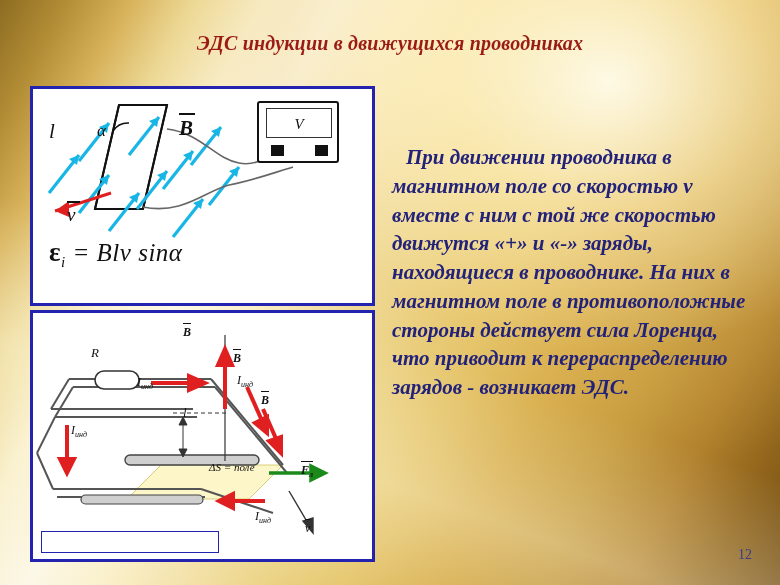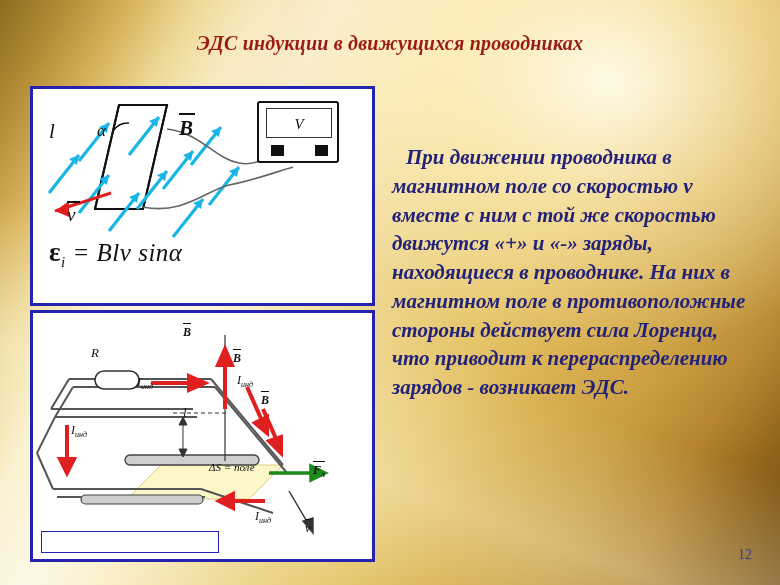--- a/index.html
+++ b/index.html
@@ -199,21 +199,21 @@
   .lbl2-R  { left: 58px;  top: 32px;  font-size: 13px; }
   .lbl2-B1 { left: 150px; top: 10px;  font-size: 12px; font-weight: bold; }
   .lbl2-B2 { left: 200px; top: 36px;  font-size: 12px; font-weight: bold; }
   .lbl2-B3 { left: 228px; top: 78px;  font-size: 12px; font-weight: bold; }
   .lbl2-I1 { left: 104px; top: 62px;  font-size: 12px; }
   .lbl2-I2 { left: 204px; top: 60px;  font-size: 12px; }
   .lbl2-I3 { left: 38px;  top: 110px; font-size: 12px; }
   .lbl2-I4 { left: 222px; top: 196px; font-size: 12px; }
   .lbl2-l  { left: 150px; top: 92px;  font-size: 13px; }
   .lbl2-dS { left: 176px; top: 148px; font-size: 11px; }
-  .lbl2-Fl { left: 280px; top: 148px; font-size: 12px; font-weight: bold; }
+  .lbl2-Fl { left: 268px; top: 148px; font-size: 12px; font-weight: bold; }
   .lbl2-v  { left: 272px; top: 206px; font-size: 12px; }
   .ovl { display: block; height: 1px; background: #111; width: 100%; margin-bottom: 1px; }
 </style>
 </head>
 <body>
 
 <div id="slide">
 
   <div class="title">ЭДС индукции в движущихся проводниках</div>
 

